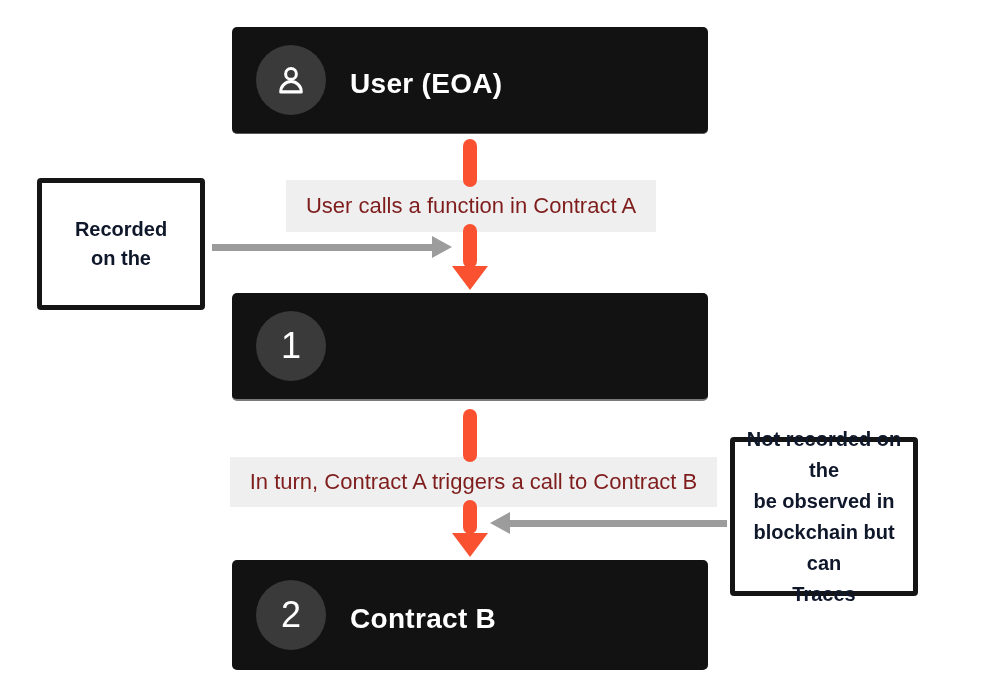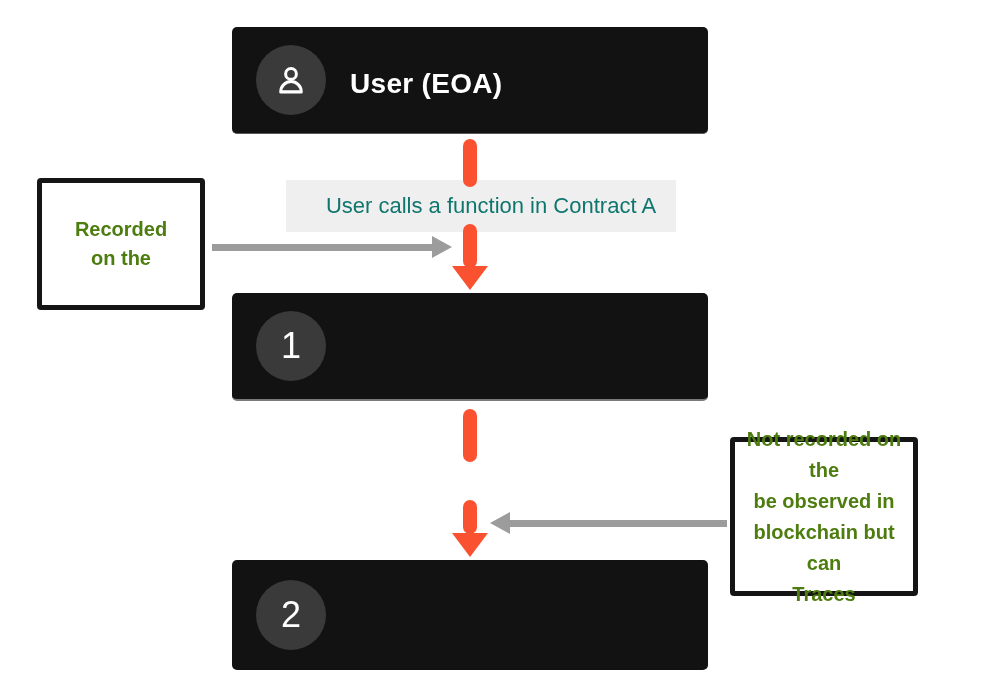--- a/index.html
+++ b/index.html
@@ -16,22 +16,22 @@
   .node-a{top:293px;height:108px;border-bottom:2px solid #7a7a7a;}
   .node-b{top:560px;height:110px;}
   .badge{
     width:70px;height:70px;border-radius:50%;background:#3a3a3a;flex:0 0 auto;
     display:flex;align-items:center;justify-content:center;
   }
   .badge-num{color:#ffffff;font-size:36px;font-weight:400;line-height:1;}
   .node-title{color:#ffffff;font-size:28px;font-weight:700;letter-spacing:.3px;margin-top:8px;}
   
   .edge-label{
-    position:absolute;background:#efefef;color:#0f766e;font-size:22px;
-    display:flex;align-items:center;justify-content:center;z-index:1;white-space:nowrap;padding-left:20px;
+    position:absolute;background:#efefef;color:#7f1d1d;font-size:22px;
+    display:flex;align-items:center;justify-content:center;z-index:1;white-space:nowrap;
   }
   .edge-label-1{left:286px;top:180px;width:370px;height:52px;}
   .edge-label-2{left:230px;top:457px;width:487px;height:50px;}
   
   .oline{position:absolute;left:463px;width:14px;background:#fa5130;border-radius:7px;z-index:2;}
   .o1a{top:139px;height:48px;}
   .o1b{top:224px;height:44px;}
   .o2a{top:409px;height:53px;}
   .o2b{top:500px;height:34px;}
   .ohead{
@@ -53,21 +53,21 @@
   }
   .ghead-left-dir{
     left:490px;top:512px;
     border-top:11px solid transparent;border-bottom:11px solid transparent;
     border-right:20px solid #9c9c9c;
   }
   
   .note{
     position:absolute;background:#ffffff;border:5px solid #151515;border-radius:4px;
     box-sizing:border-box;display:flex;flex-direction:column;align-items:center;justify-content:center;
-    text-align:center;color:#4d7c0f;font-weight:700;
+    text-align:center;color:#0f172a;font-weight:700;
   }
   .note-left{left:37px;top:178px;width:168px;height:132px;font-size:20px;line-height:29px;}
   .note-right{left:730px;top:437px;width:188px;height:159px;font-size:20px;line-height:31px;}
   .note span{display:block;}
   .user-svg{display:block;}
 </style>
 </head>
 <body>
 
 <div id="canvas">
@@ -100,29 +100,31 @@
   <div class="node node-a">
     <div class="badge">
       <span class="badge-num">1</span>
     </div>
   </div>
 
   <div class="oline o2a"></div>
   <div class="oline o2b"></div>
   <div class="ohead ohead-2"></div>
 
+  <div class="edge-label edge-label-2">In turn, Contract A triggers a call to Contract B</div>
 
   <div class="note note-right">
     <span>Not recorded on the</span>
     <span>be observed in</span>
     <span>blockchain but can</span>
     <span>Traces</span>
   </div>
   <div class="gline gline-right"></div>
   <div class="ghead ghead-left-dir"></div>
 
   <div class="node node-b">
     <div class="badge">
       <span class="badge-num">2</span>
     </div>
+    <span class="node-title">Contract B</span>
   </div>
 
 </div>
 
 </body></html>

